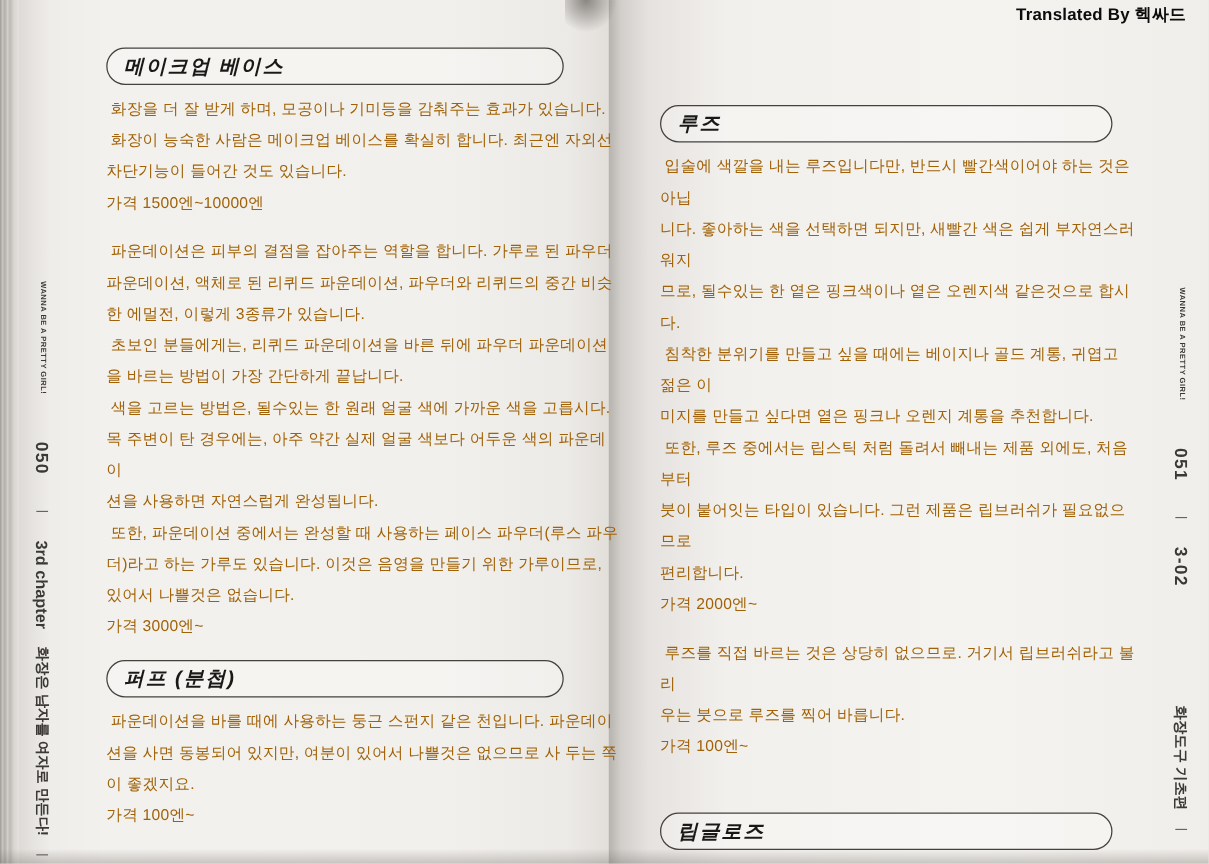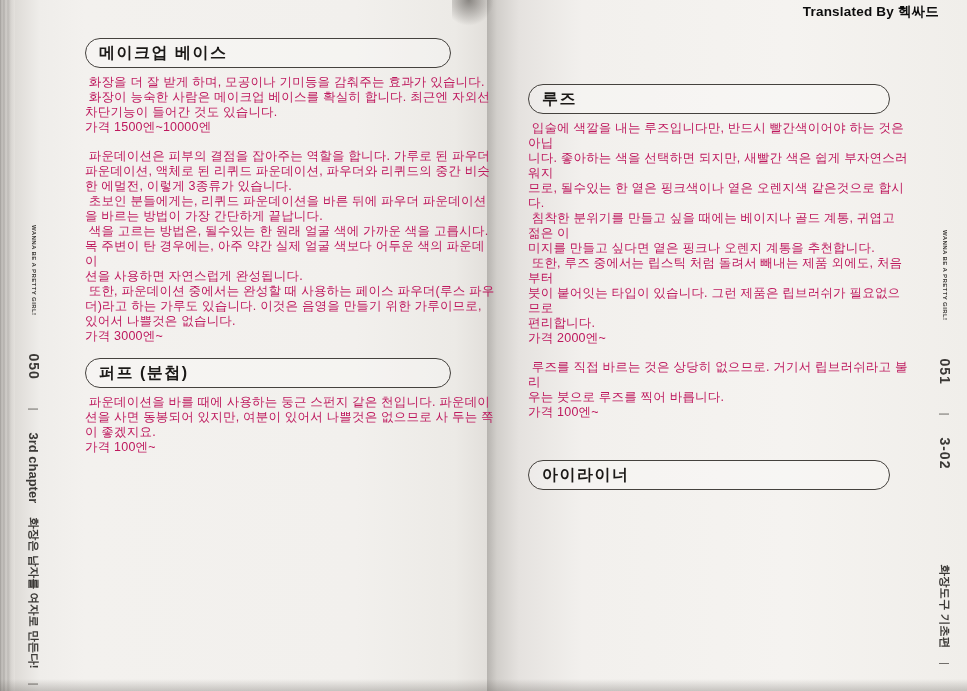--- a/index.html
+++ b/index.html
@@ -30,45 +30,46 @@
   }
   .bottom-shadow{
     position:absolute;left:0;right:0;bottom:0;height:12px;
     background:linear-gradient(180deg,rgba(0,0,0,0),rgba(95,90,85,0.30));
   }
   .gutter-top-shadow{
     position:absolute;left:452px;top:0;width:42px;height:26px;
     background:radial-gradient(ellipse at 40% 0%,rgba(60,56,52,0.55),rgba(60,56,52,0) 70%);
   }
   .translated-by{
-    position:absolute;top:3px;right:28px;
+    position:absolute;top:3px;right:18px;
     font-size:13.5px;font-weight:700;color:#0c0c0c;letter-spacing:0.2px;
   }
   
   .content{position:absolute;}
   .content.left-col{left:85px;top:38px;width:412px;}
   .content.right-col{left:528px;top:44px;width:382px;}
   .section{margin-bottom:14px;}
   .section-title{
     box-sizing:border-box;
     width:366px;height:30px;
     border:1.8px solid #45423e;
     border-radius:15px;
     display:flex;align-items:center;
     padding-left:13px;
     font-size:16px;font-weight:700;color:#1b1917;
     letter-spacing:1.5px;
     margin-bottom:7px;
     background:rgba(255,255,255,0.25);
+    font-style:italic;
   }
   .right-col .section-title{width:362px;margin-top:40px;}
   .section-body{
     white-space:pre-wrap;
-    font-size:12.5px;line-height:15px;
-    color:#be185d;letter-spacing:0.2px;
+    font-size:12.5px;line-height:25px;
+    color:#a16207;letter-spacing:0.2px;
     font-weight:500;
   }
   
   .sidebar{
     position:absolute;
     height:16px;
     transform:rotate(90deg);
     transform-origin:0 0;
     display:flex;align-items:center;
     white-space:nowrap;
@@ -144,20 +145,21 @@
 붓이 붙어잇는 타입이 있습니다. 그런 제품은 립브러쉬가 필요없으므로
 편리합니다.
 가격 2000엔~</div>
     </div>
     <div class="section">
       <div class="section-body"> 루즈를 직접 바르는 것은 상당히 없으므로. 거기서 립브러쉬라고 불리
 우는 붓으로 루즈를 찍어 바릅니다.
 가격 100엔~</div>
     </div>
     <div class="section">
+      <div class="section-title">립글로즈</div>
     </div>
     <div class="section">
       <div class="section-title">아이라이너</div>
 
     </div>
   </div>
 
   <div class="sidebar sidebar-left">
     <span class="sb-series">WANNA BE A PRETTY GIRL!</span>
     <span class="sb-pagenum gap-a">050</span>

